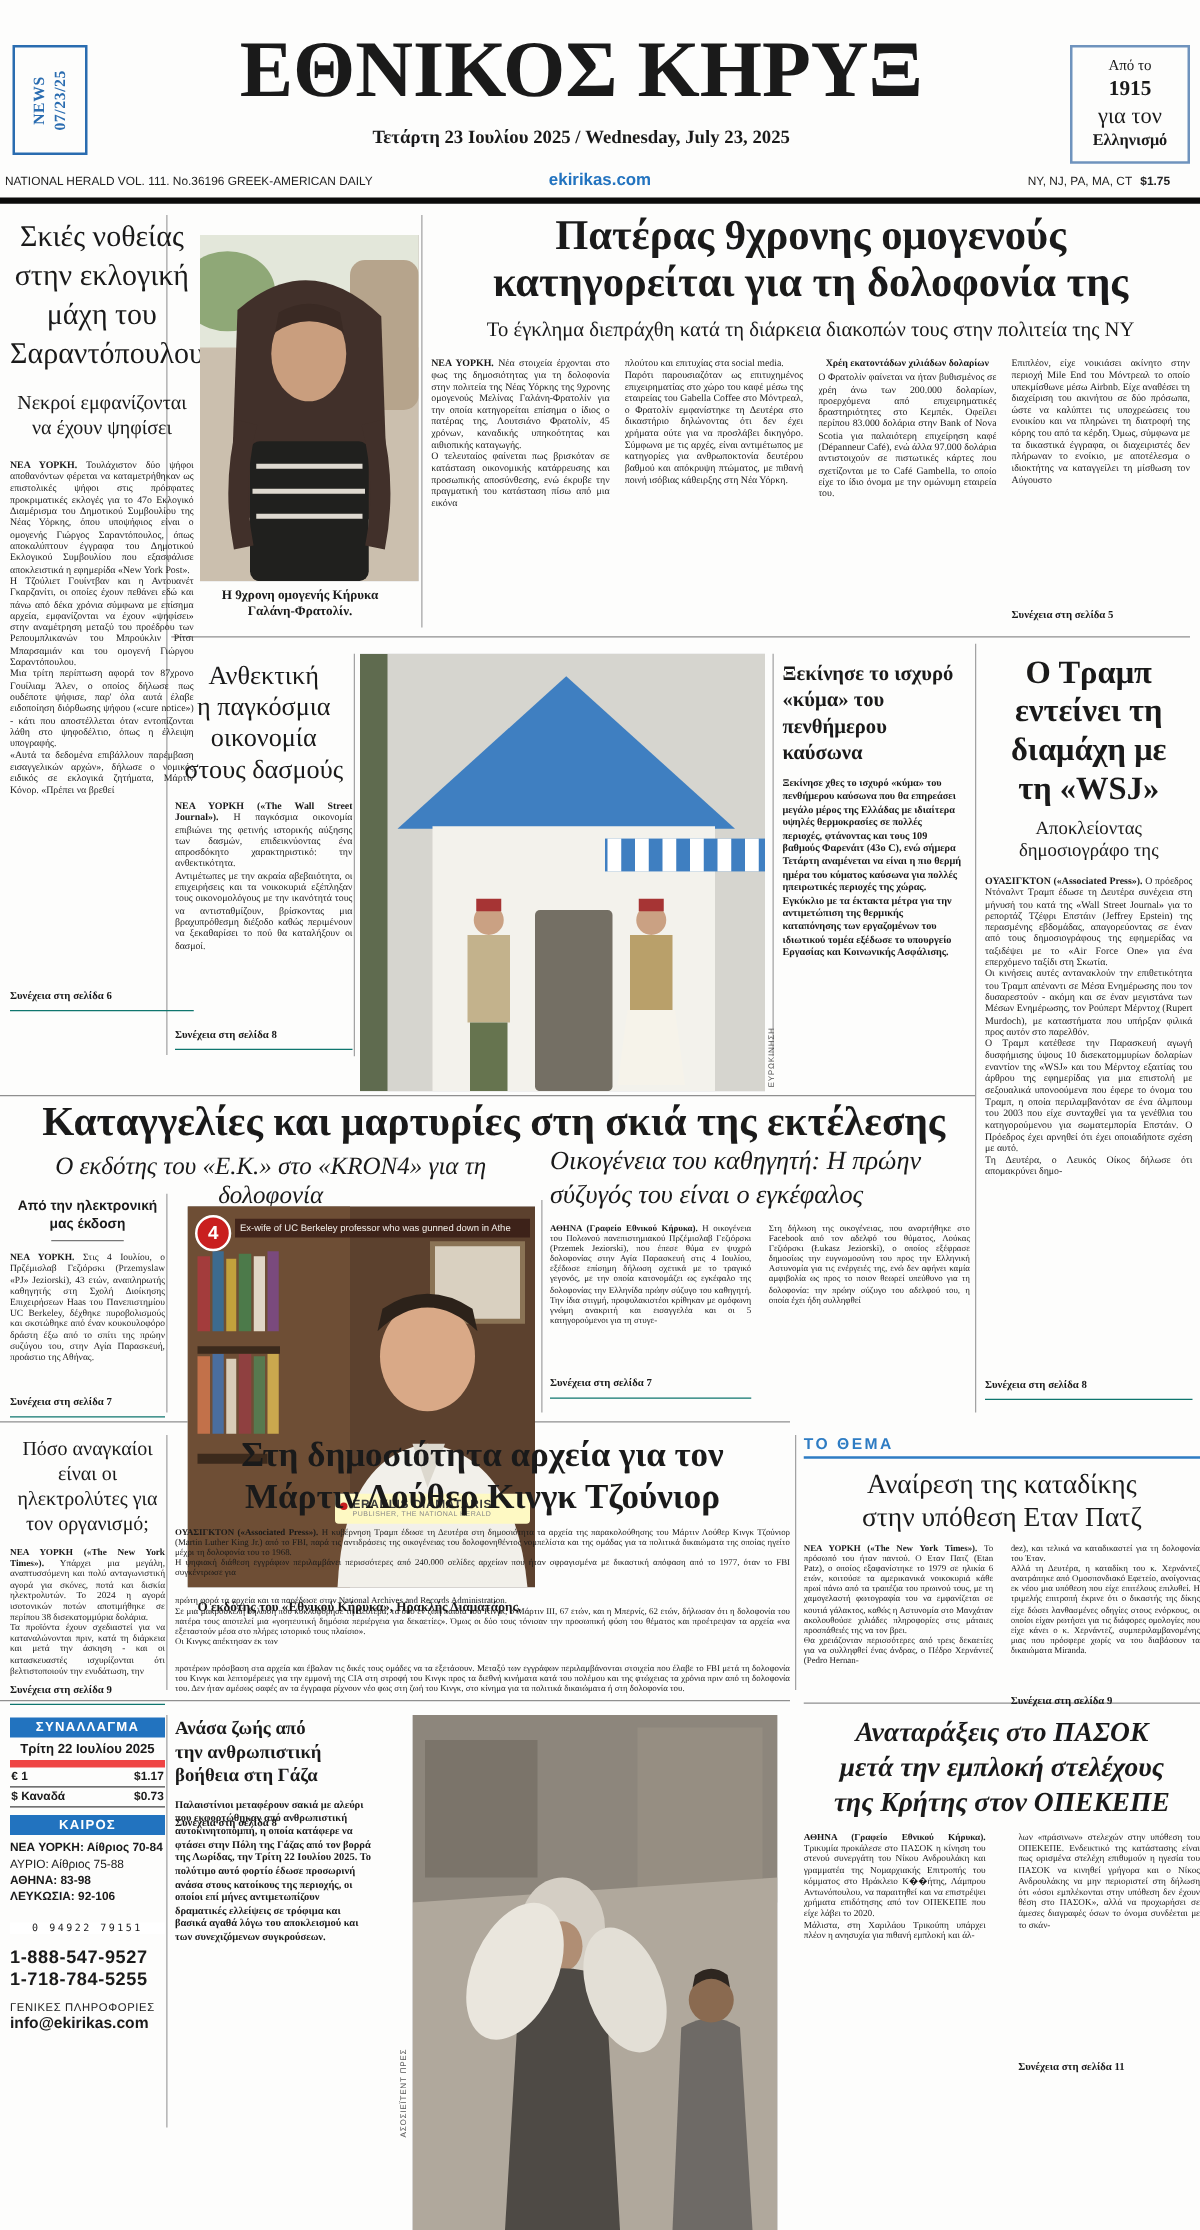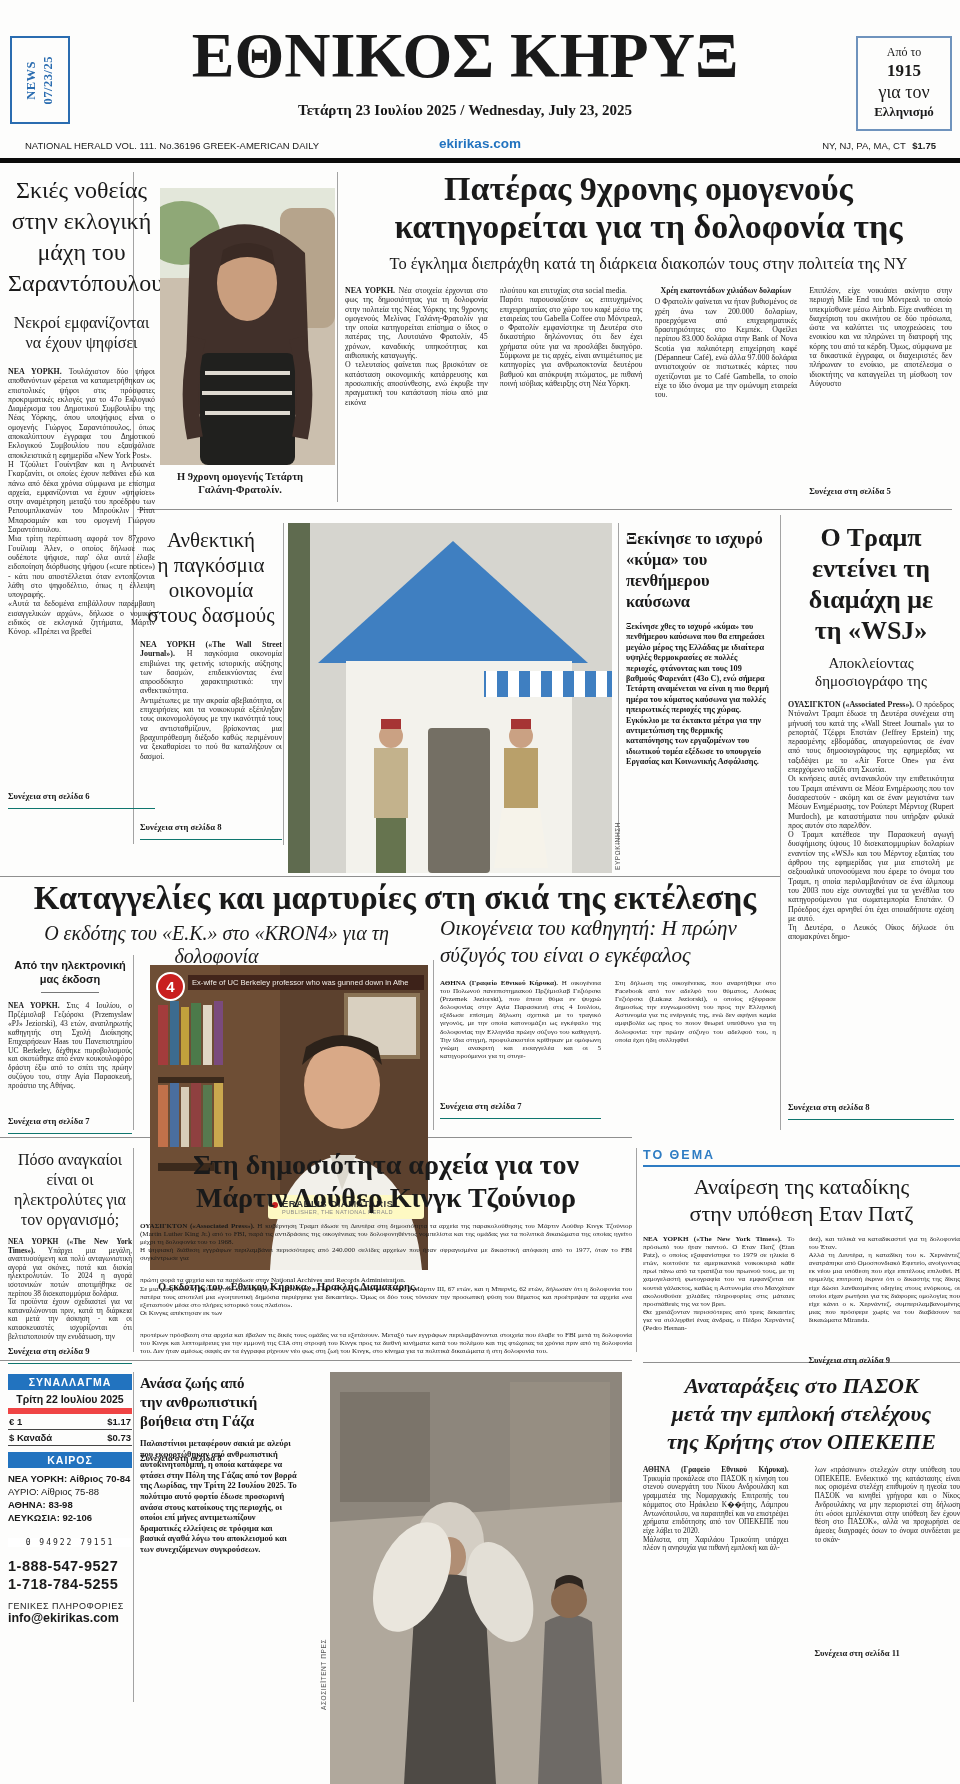--- a/index.html
+++ b/index.html
@@ -103,21 +103,21 @@
     <span class="vtext">07/23/25</span>
   </div>
   <div class="abs ctr mast-title" style="left:80px;top:24px;width:770px;">ΕΘΝΙΚΟΣ ΚΗΡΥΞ</div>
   <div class="abs ctr mast-date" style="left:80px;top:102px;width:770px;">Τετάρτη 23 Ιουλίου 2025 / Wednesday, July 23, 2025</div>
   <div class="abs since-box" style="left:856px;top:36px;width:92px;height:84px;">
     <div style="font-size:12px;">Από το</div>
     <div style="font-size:17px;font-weight:700;">1915</div>
     <div style="font-size:18px;">για τον</div>
     <div style="font-size:13px;font-weight:700;">Ελληνισμό</div>
   </div>
-  <div class="abs infobar sans" style="left:25px;top:140px;">NATIONAL HERALD VOL. 111.  No.36196   GREEK-AMERICAN DAILY</div>
+  <div class="abs infobar sans" style="left:4px;top:140px;">NATIONAL HERALD VOL. 111.  No.36196   GREEK-AMERICAN DAILY</div>
   <div class="abs ctr site sans" style="left:380px;top:136px;width:200px;">ekirikas.com</div>
   <div class="abs infobar sans" style="right:24px;top:140px;text-align:right;">
     <span>NY, NJ, PA, MA, CT</span>
     <b style="margin-left:4px;">$1.75</b>
   </div>
   <div class="abs blackbar" style="left:0;top:158px;width:960px;height:5px;"></div>
 
   <div class="vr" style="left:133px;top:172px;height:672px;"></div>
   <div class="vr" style="left:337px;top:172px;height:330px;"></div>
   <div class="vr" style="left:283px;top:523px;height:322px;"></div>
@@ -155,21 +155,21 @@
       <ellipse cx="22" cy="45" rx="38" ry="32" fill="#8fa877"></ellipse>
       <rect x="120" y="20" width="55" height="120" rx="12" fill="#b6a48c"></rect>
       <path d="M30 60 Q87 10 145 65 L150 210 Q120 250 87 252 Q50 250 25 205 Z" fill="#41302a"></path>
       <ellipse cx="87" cy="95" rx="30" ry="38" fill="#c99e7e"></ellipse>
       <path d="M60 78 Q87 60 115 78 L112 62 Q87 48 63 62 Z" fill="#3a2a24"></path>
       <rect x="40" y="165" width="95" height="112" rx="8" fill="#20201e"></rect>
       <path d="M45 185 h85 M42 205 h90 M45 225 h85" stroke="#ded9d0" stroke-width="4" fill="none"></path>
       <path d="M38 150 Q25 200 35 250 M137 150 Q150 200 140 250" stroke="#41302a" stroke-width="16" fill="none"></path>
     </svg>
   </div>
-  <div class="abs caption ctr pre" style="left:140px;top:470px;width:200px;">Η 9χρονη ομογενής Τετάρτη
+  <div class="abs caption ctr pre" style="left:140px;top:470px;width:200px;">Η 9χρονη ομογενής Κήρυκα
 Γαλάνη-Φρατολίν.</div>
 
   <div class="abs" style="left:345px;top:170px;width:607px;">
     <div class="h-main ctr pre">Πατέρας 9χρονης ομογενούς
 κατηγορείται για τη δολοφονία της</div>
     <div class="h-stand ctr" style="margin-top:8px;">Το έγκλημα διεπράχθη κατά τη διάρκεια διακοπών τους στην πολιτεία της ΝΥ</div>
     <div class="colrow" style="margin-top:12px;">
       <div class="bt jt pre clip" style="height:212px;"><span class="dl">ΝΕΑ ΥΟΡΚΗ.</span><span> Νέα στοιχεία έρχονται στο φως της δημοσιότητας για τη δολοφονία στην πολιτεία της Νέας Υόρκης της 9χρονης ομογενούς Μελίνας Γαλάνη-Φρατολίν για την οποία κατηγορείται επίσημα ο ίδιος ο πατέρας της, Λουτσιάνο Φρατολίν, 45 χρόνων, καναδικής υπηκοότητας και αιθιοπικής καταγωγής.
 Ο τελευταίος φαίνεται πως βρισκόταν σε κατάσταση οικονομικής κατάρρευσης και προσωπικής αποσύνθεσης, ενώ έκρυβε την πραγματική του κατάσταση πίσω από μια εικόνα</span></div>
       <div class="bt jt pre clip" style="height:212px;">πλούτου και επιτυχίας στα social media.

